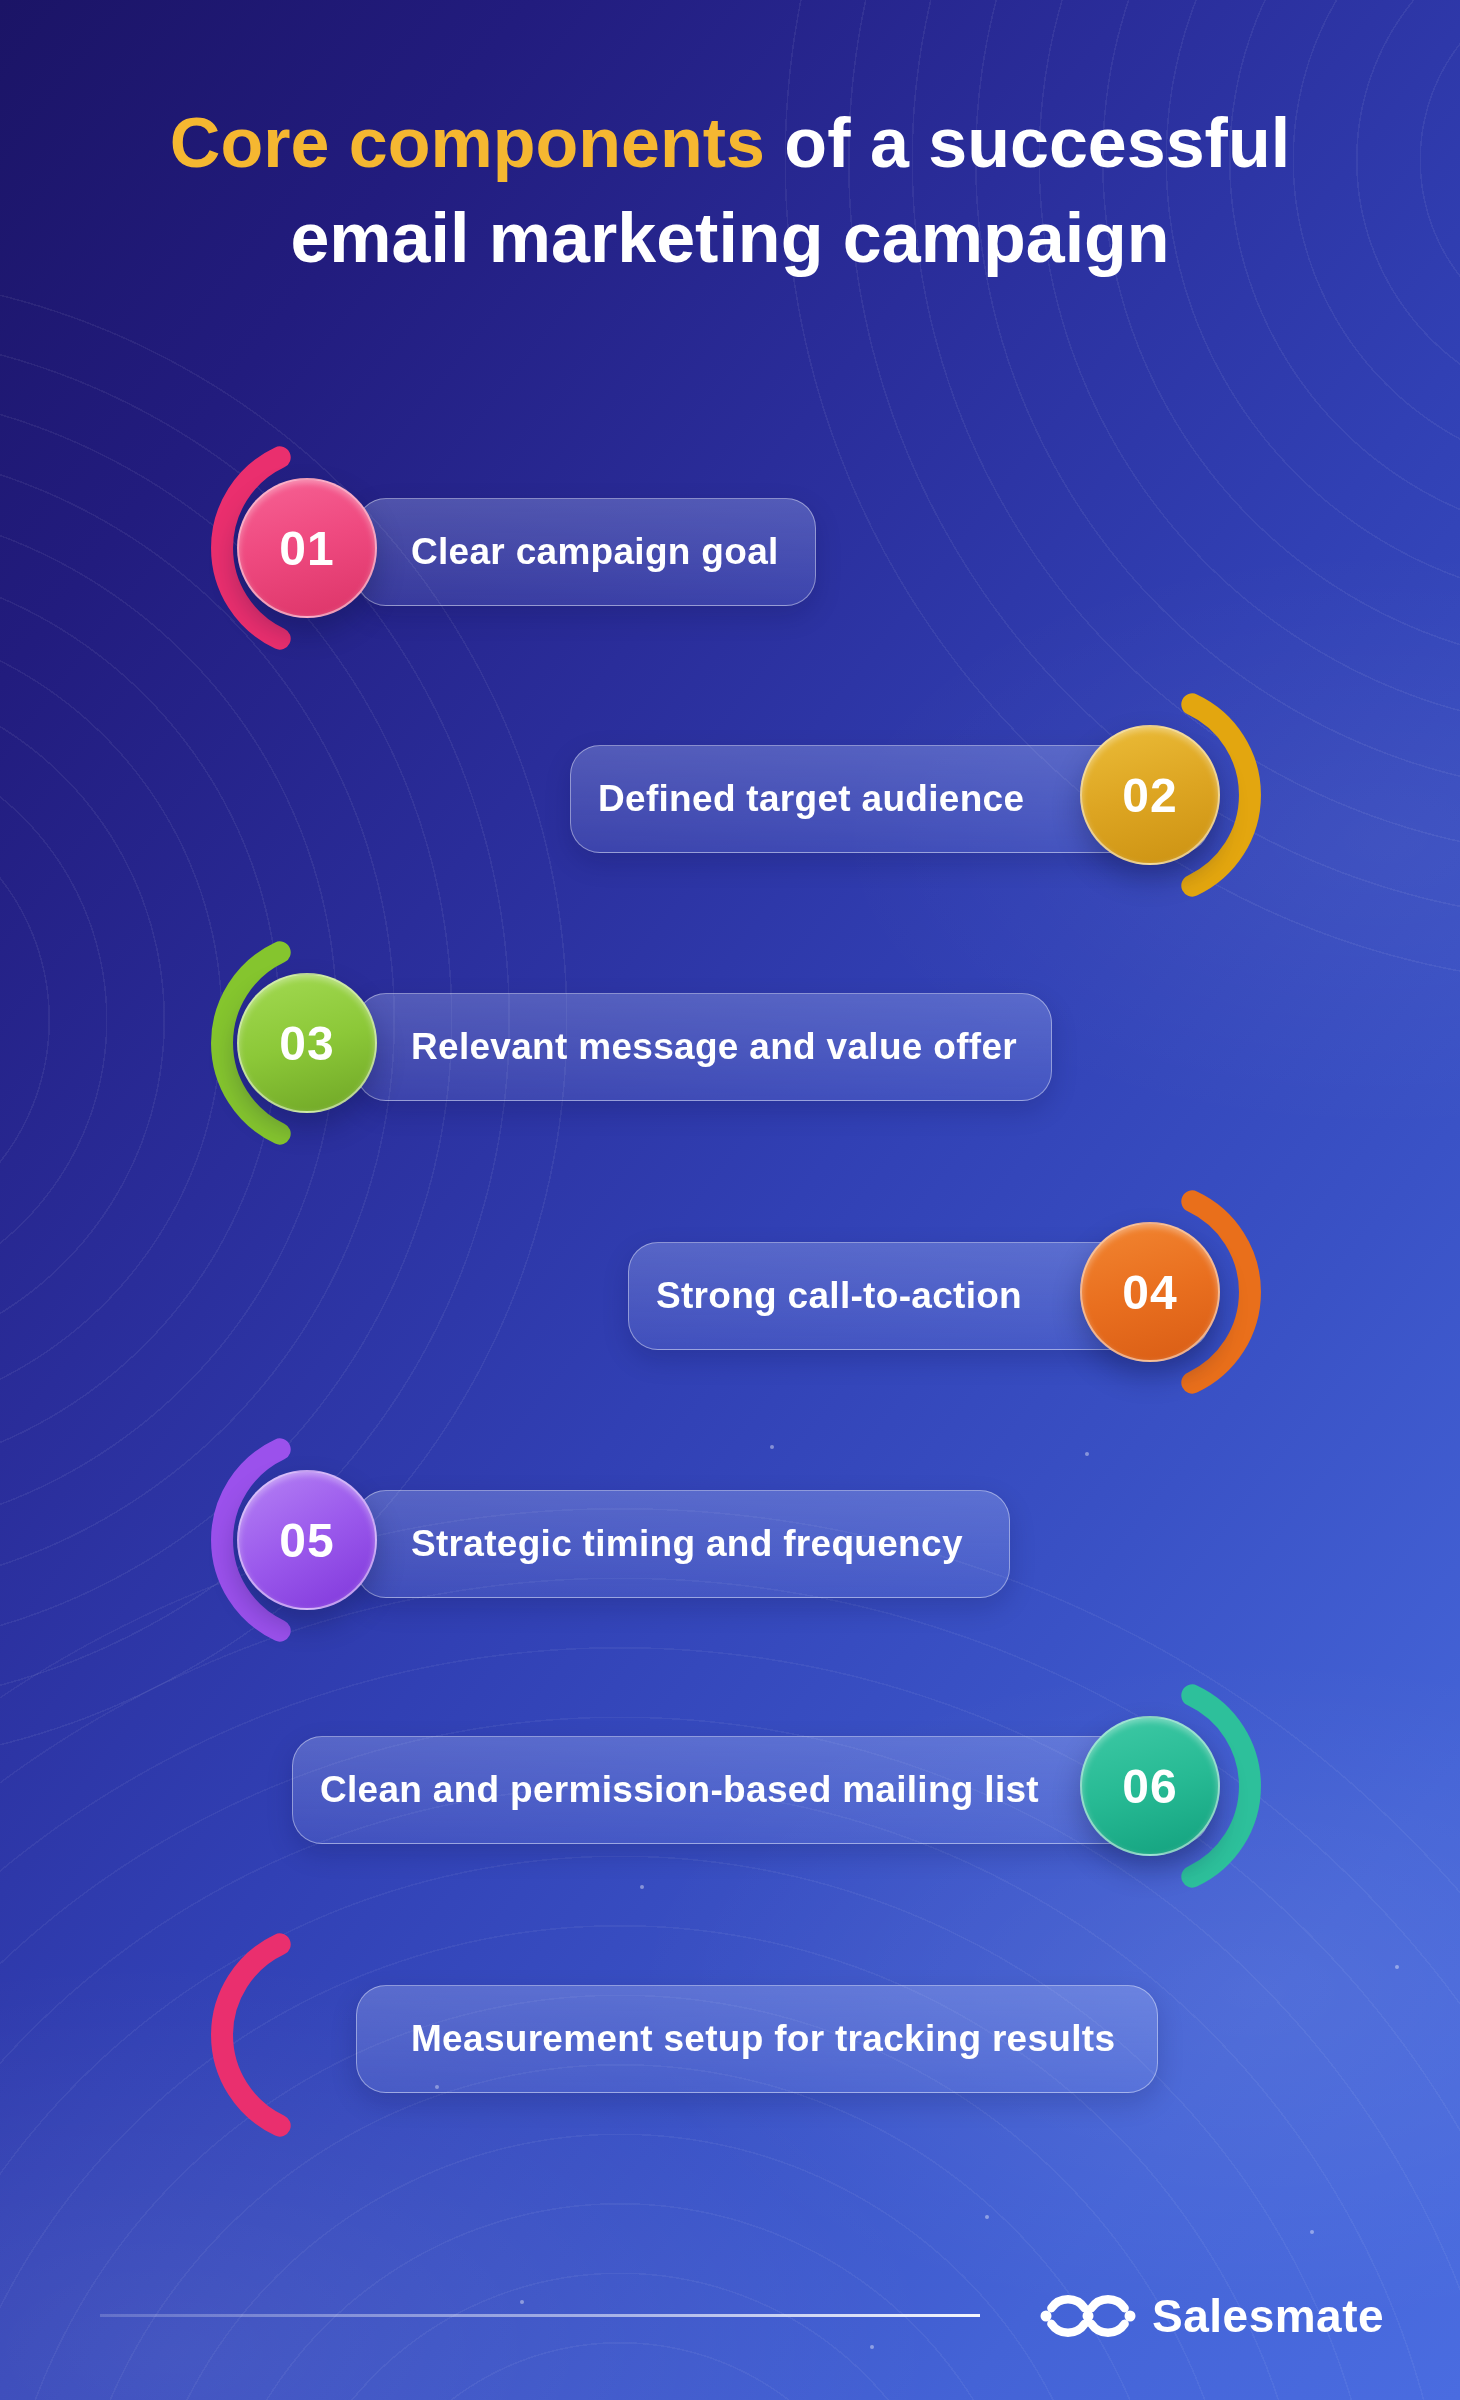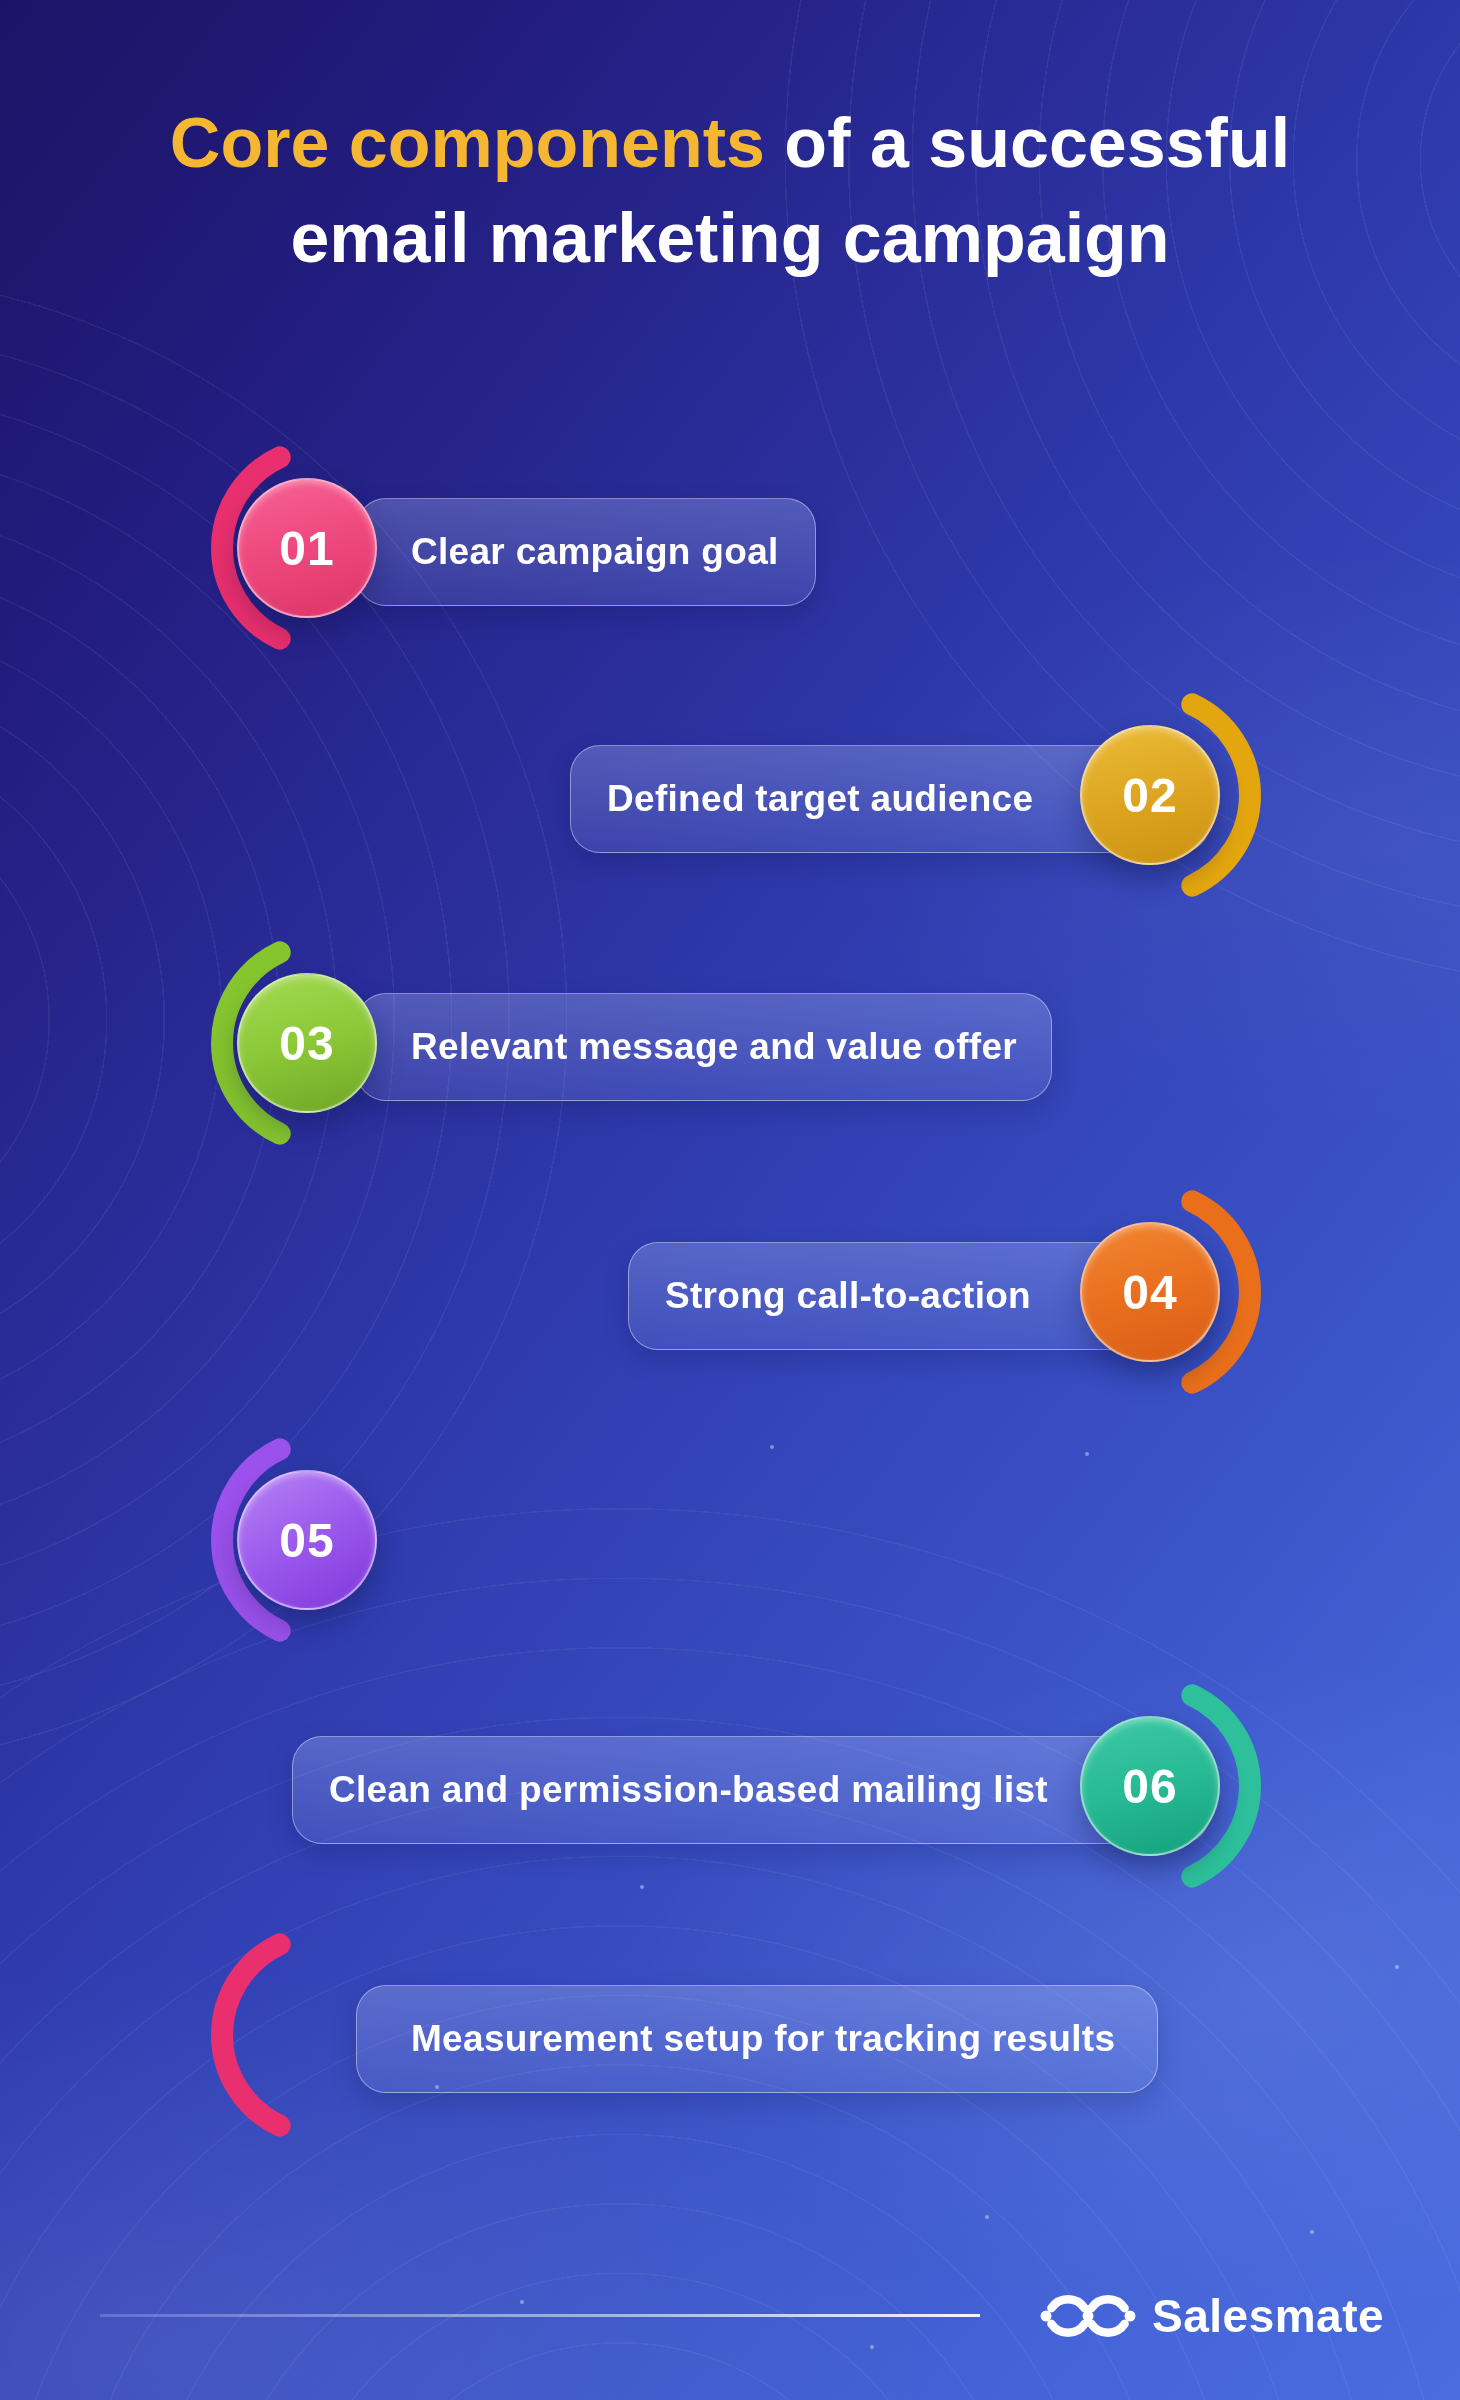--- a/index.html
+++ b/index.html
@@ -52,21 +52,21 @@
   .pill{
     position:absolute;top:20px;height:108px;border-radius:30px;
     background:linear-gradient(180deg, rgba(178,195,250,0.30), rgba(150,168,240,0.16));
     border:1.5px solid rgba(255,255,255,0.40);
     box-shadow:0 10px 26px rgba(10,12,60,0.18);
     display:flex;align-items:center;
     color:#ffffff;font-size:37px;font-weight:bold;letter-spacing:.3px;
     box-sizing:border-box;white-space:nowrap;
   }
   .row.left  .pill{padding-left:54px;}
-  .row.right .pill{padding-left:36px;}
+  .row.right .pill{padding-left:27px;}
   .p1{left:356px;width:460px;} .p2{left:570px;width:640px;}
   .p3{left:356px;width:696px;} .p4{left:628px;width:582px;}
   .p5{left:356px;width:654px;} .p6{left:292px;width:918px;}
   .p7{left:356px;width:802px;}
 
   .badge{
     position:absolute;top:0;width:140px;height:140px;border-radius:50%;
     display:flex;align-items:center;justify-content:center;
     color:#ffffff;font-size:48px;font-weight:bold;letter-spacing:1px;
     border:2px solid rgba(255,255,255,0.5);
@@ -150,20 +150,21 @@
         <path class="s-orange" d="M 182.3 49.4 A 100 100 0 0 1 182.3 230.6"></path>
       </svg>
     <div class="pill p4">Strong call-to-action</div>
     <div class="badge c-orange">04</div>
   </div>
 
   <div class="row left r5">
     <svg class="arc" viewBox="0 0 280 280">
         <path class="s-purple" d="M 97.7 49.4 A 100 100 0 0 0 97.7 230.6"></path>
       </svg>
+    <div class="pill p5">Strategic timing and frequency</div>
     <div class="badge c-purple">05</div>
   </div>
 
   <div class="row right r6">
     <svg class="arc" viewBox="0 0 280 280">
         <path class="s-teal" d="M 182.3 49.4 A 100 100 0 0 1 182.3 230.6"></path>
       </svg>
     <div class="pill p6">Clean and permission-based mailing list</div>
     <div class="badge c-teal">06</div>
   </div>

